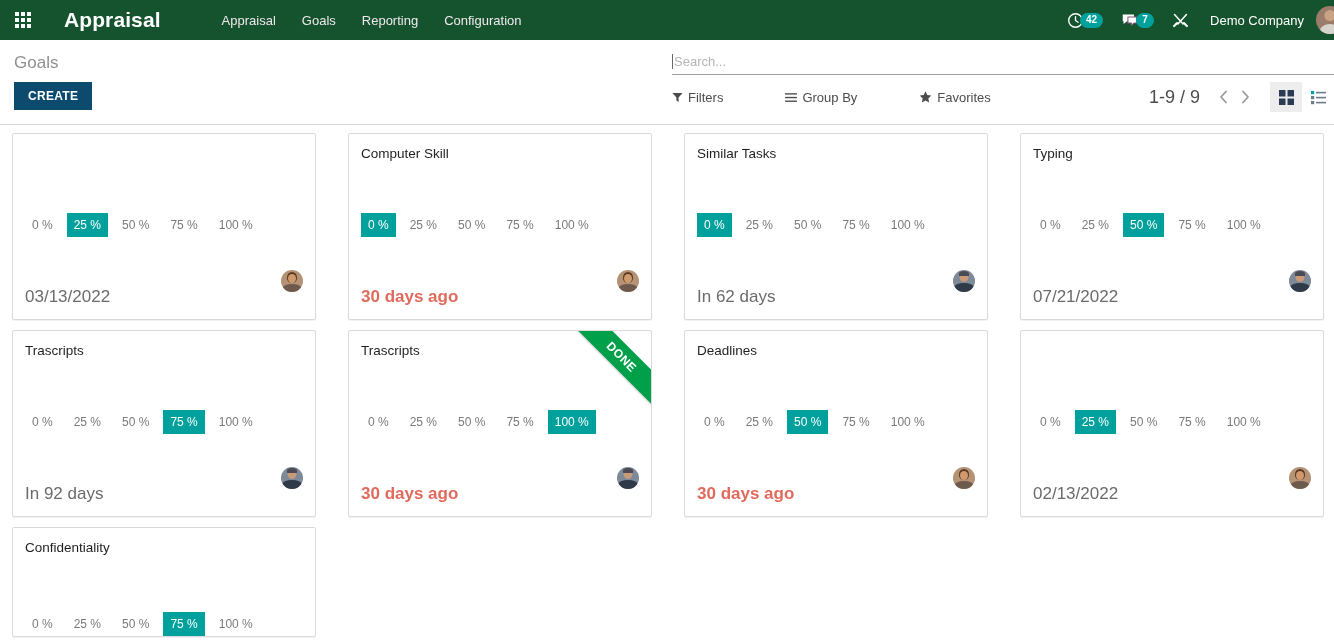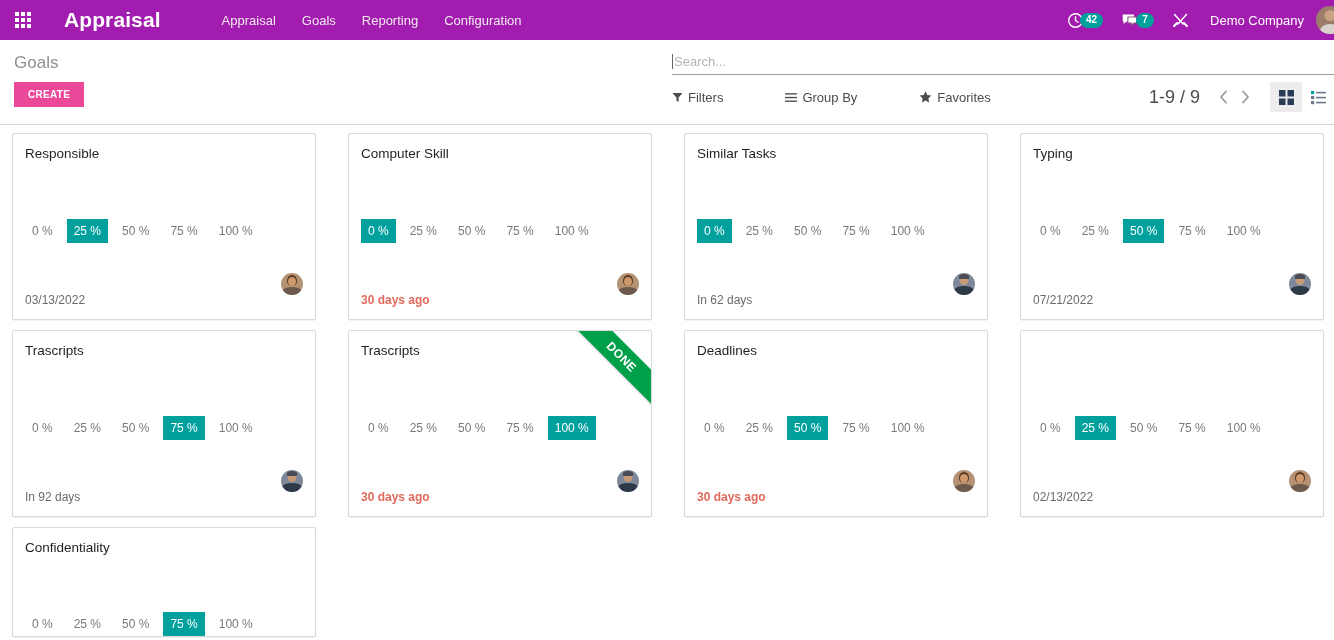--- a/index.html
+++ b/index.html
@@ -7,21 +7,21 @@
     width: 1334px; height: 640px;
     overflow: hidden;
     background: #ffffff;
     font-family: "Liberation Sans", sans-serif;
     -webkit-font-smoothing: antialiased;
   }
 
   
   .navbar {
     height: 40px;
-    background: #a21caf;
+    background: #14532d;
     display: flex;
     align-items: center;
     color: #ffffff;
     position: relative;
   }
   .apps-icon {
     width: 46px; height: 40px;
     display: flex; align-items: center; justify-content: center;
     cursor: pointer;
   }
@@ -106,24 +106,24 @@
     padding: 0;
     display: flex;
     height: 85px;
   }
   .cp-left { width: 672px; padding: 12px 0 0 14px; }
   .cp-title {
     font-size: 17px; color: #8f8f8f; font-weight: normal;
     line-height: 22px; margin-bottom: 8px;
   }
   .btn-create {
-    background: #ec4899;
+    background: #0c4a6e;
     color: #ffffff;
     border: none;
-    font-size: 10px;
+    font-size: 12px;
     font-weight: bold;
     letter-spacing: .3px;
     padding: 7px 14px;
     cursor: pointer;
     border-radius: 0;
     font-family: "Liberation Sans", sans-serif;
   }
   .cp-right {
     flex: 1;
     display: flex;
@@ -240,21 +240,21 @@
   .k-pill:last-child { margin-right: 0; }
   .k-pill.selected {
     background: #00A09D;
     color: #ffffff;
   }
   .k-footer {
     display: flex;
     align-items: center;
     padding: 18px 12px 12px 12px;
   }
-  .k-date { font-size: 12px; color: #6b6b6b; margin-top: 32px; }
+  .k-date { font-size: 17px; color: #6b6b6b; margin-top: 32px; }
   .k-date.overdue { color: #E06A5B; font-weight: bold; }
   .k-avatar {
     margin-left: auto;
     width: 22px; height: 22px;
     border-radius: 50%;
     overflow: hidden;
     position: relative;
     background: #8a7a6d;
   }
   .k-avatar.type-a { background: #b59274; }
@@ -439,21 +439,20 @@
         </div>
       </div>
     </div>
   </div>
 </div>
 
 <div class="kanban-wrap">
   <div class="kanban-grid" id="kanban-grid">
       <div class="kanban-cell">
         <div class="k-card">
-          <div class="k-title">Responsible</div>
           <div class="k-progress">
             <div class="k-pill">0 %</div>
             <div class="k-pill selected">25 %</div>
             <div class="k-pill">50 %</div>
             <div class="k-pill">75 %</div>
             <div class="k-pill">100 %</div>
           </div>
           <div class="k-footer">
             <div class="k-date">03/13/2022</div>
             <div class="k-avatar type-a">

